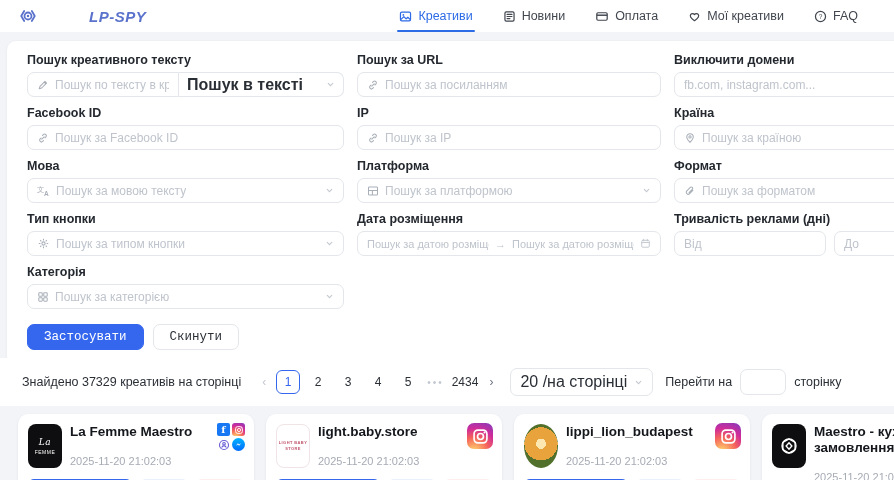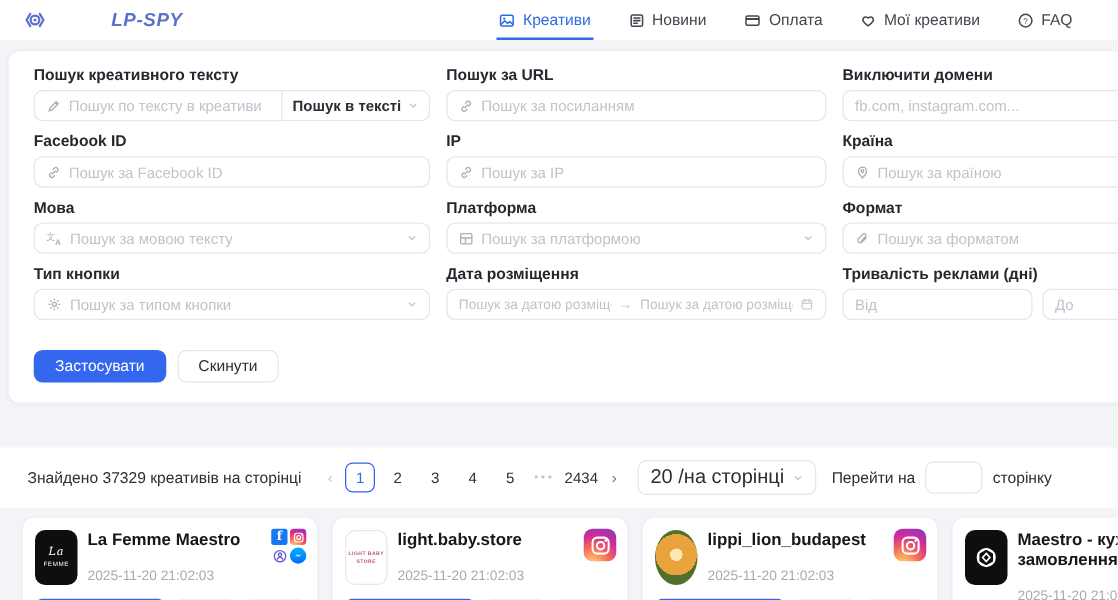--- a/index.html
+++ b/index.html
@@ -51,30 +51,30 @@
     display:flex; align-items:center; gap:6px; padding:0 9px;
     font-size:12px; overflow:hidden;
   }
   .inp .icn { color:#a9afb8; flex:0 0 auto; display:flex; }
   .ph { color:#bfc4cc; white-space:nowrap; overflow:hidden; }
   .chev { margin-left:auto; color:#c4c9d0; flex:0 0 auto; display:flex; }
   .group { display:flex; }
   .group .inp { flex:1; border-radius:7px 0 0 7px; }
   .addon {
     border:1px solid #e3e6ea; border-left:0; border-radius:0 7px 7px 0;
-    display:flex; align-items:center; gap:5px; padding:0 8px;
-    font-size:12px; font-weight:bold; color:#2a2f36; white-space:nowrap;
+    display:flex; align-items:center; gap:23px; padding:0 8px;
+    font-size:16px; font-weight:bold; color:#2a2f36; white-space:nowrap;
   }
   .range .ph { font-size:11px; }
   .range .arrow { color:#c0c5cd; font-size:11px; flex:0 0 auto; }
   .duo { display:flex; gap:8px; }
   .duo .inp { flex:1; }
   .btn-row { display:flex; gap:9px; margin-top:15px; }
   .btn {
-    height:26px; border-radius:7px; font-size:12.5px; font-family:Liberation Sans, sans-serif;
+    height:26px; border-radius:7px; font-size:12.5px; font-family:Liberation Mono, monospace;
     padding:0 16px; cursor:pointer;
   }
   .btn-primary { background:#3567ee; border:1px solid #3567ee; color:#fff; }
   .btn-default { background:#fff; border:1px solid #e3e6ea; color:#2a2f36; }
 
   
   .results-bar {
     position:absolute; left:0; top:358px; width:894px; height:48px;
     background:#fff; display:flex; align-items:center; padding-left:22px;
     font-size:12.5px;
@@ -380,20 +380,39 @@
       <div class="duo">
         <div class="inp">
           <span class="ph">Від</span>
         </div>
         <div class="inp">
           <span class="ph">До</span>
         </div>
       </div>
     </div>
 
+    <div class="field">
+      <span class="flabel">Категорія</span>
+      <div class="inp">
+        <span class="icn">
+          <svg width="12" height="12" viewBox="0 0 16 16" fill="none" stroke="currentColor" stroke-width="1.4">
+            <rect x="2.4" y="2.4" width="4.6" height="4.6" rx="0.8"></rect>
+            <rect x="9" y="2.4" width="4.6" height="4.6" rx="0.8"></rect>
+            <rect x="2.4" y="9" width="4.6" height="4.6" rx="0.8"></rect>
+            <rect x="9" y="9" width="4.6" height="4.6" rx="0.8"></rect>
+          </svg>
+        </span>
+        <span class="ph">Пошук за категорією</span>
+        <span class="chev">
+          <svg width="9" height="9" viewBox="0 0 16 16" fill="none" stroke="currentColor" stroke-width="2" stroke-linecap="round">
+              <path d="M4 6 l4 4 4-4"></path>
+            </svg>
+        </span>
+      </div>
+    </div>
     <div></div>
       <div></div>
   </div>
 
   <div class="btn-row">
     <button class="btn btn-primary">Застосувати</button>
     <button class="btn btn-default">Скинути</button>
   </div>
 </div>
 

